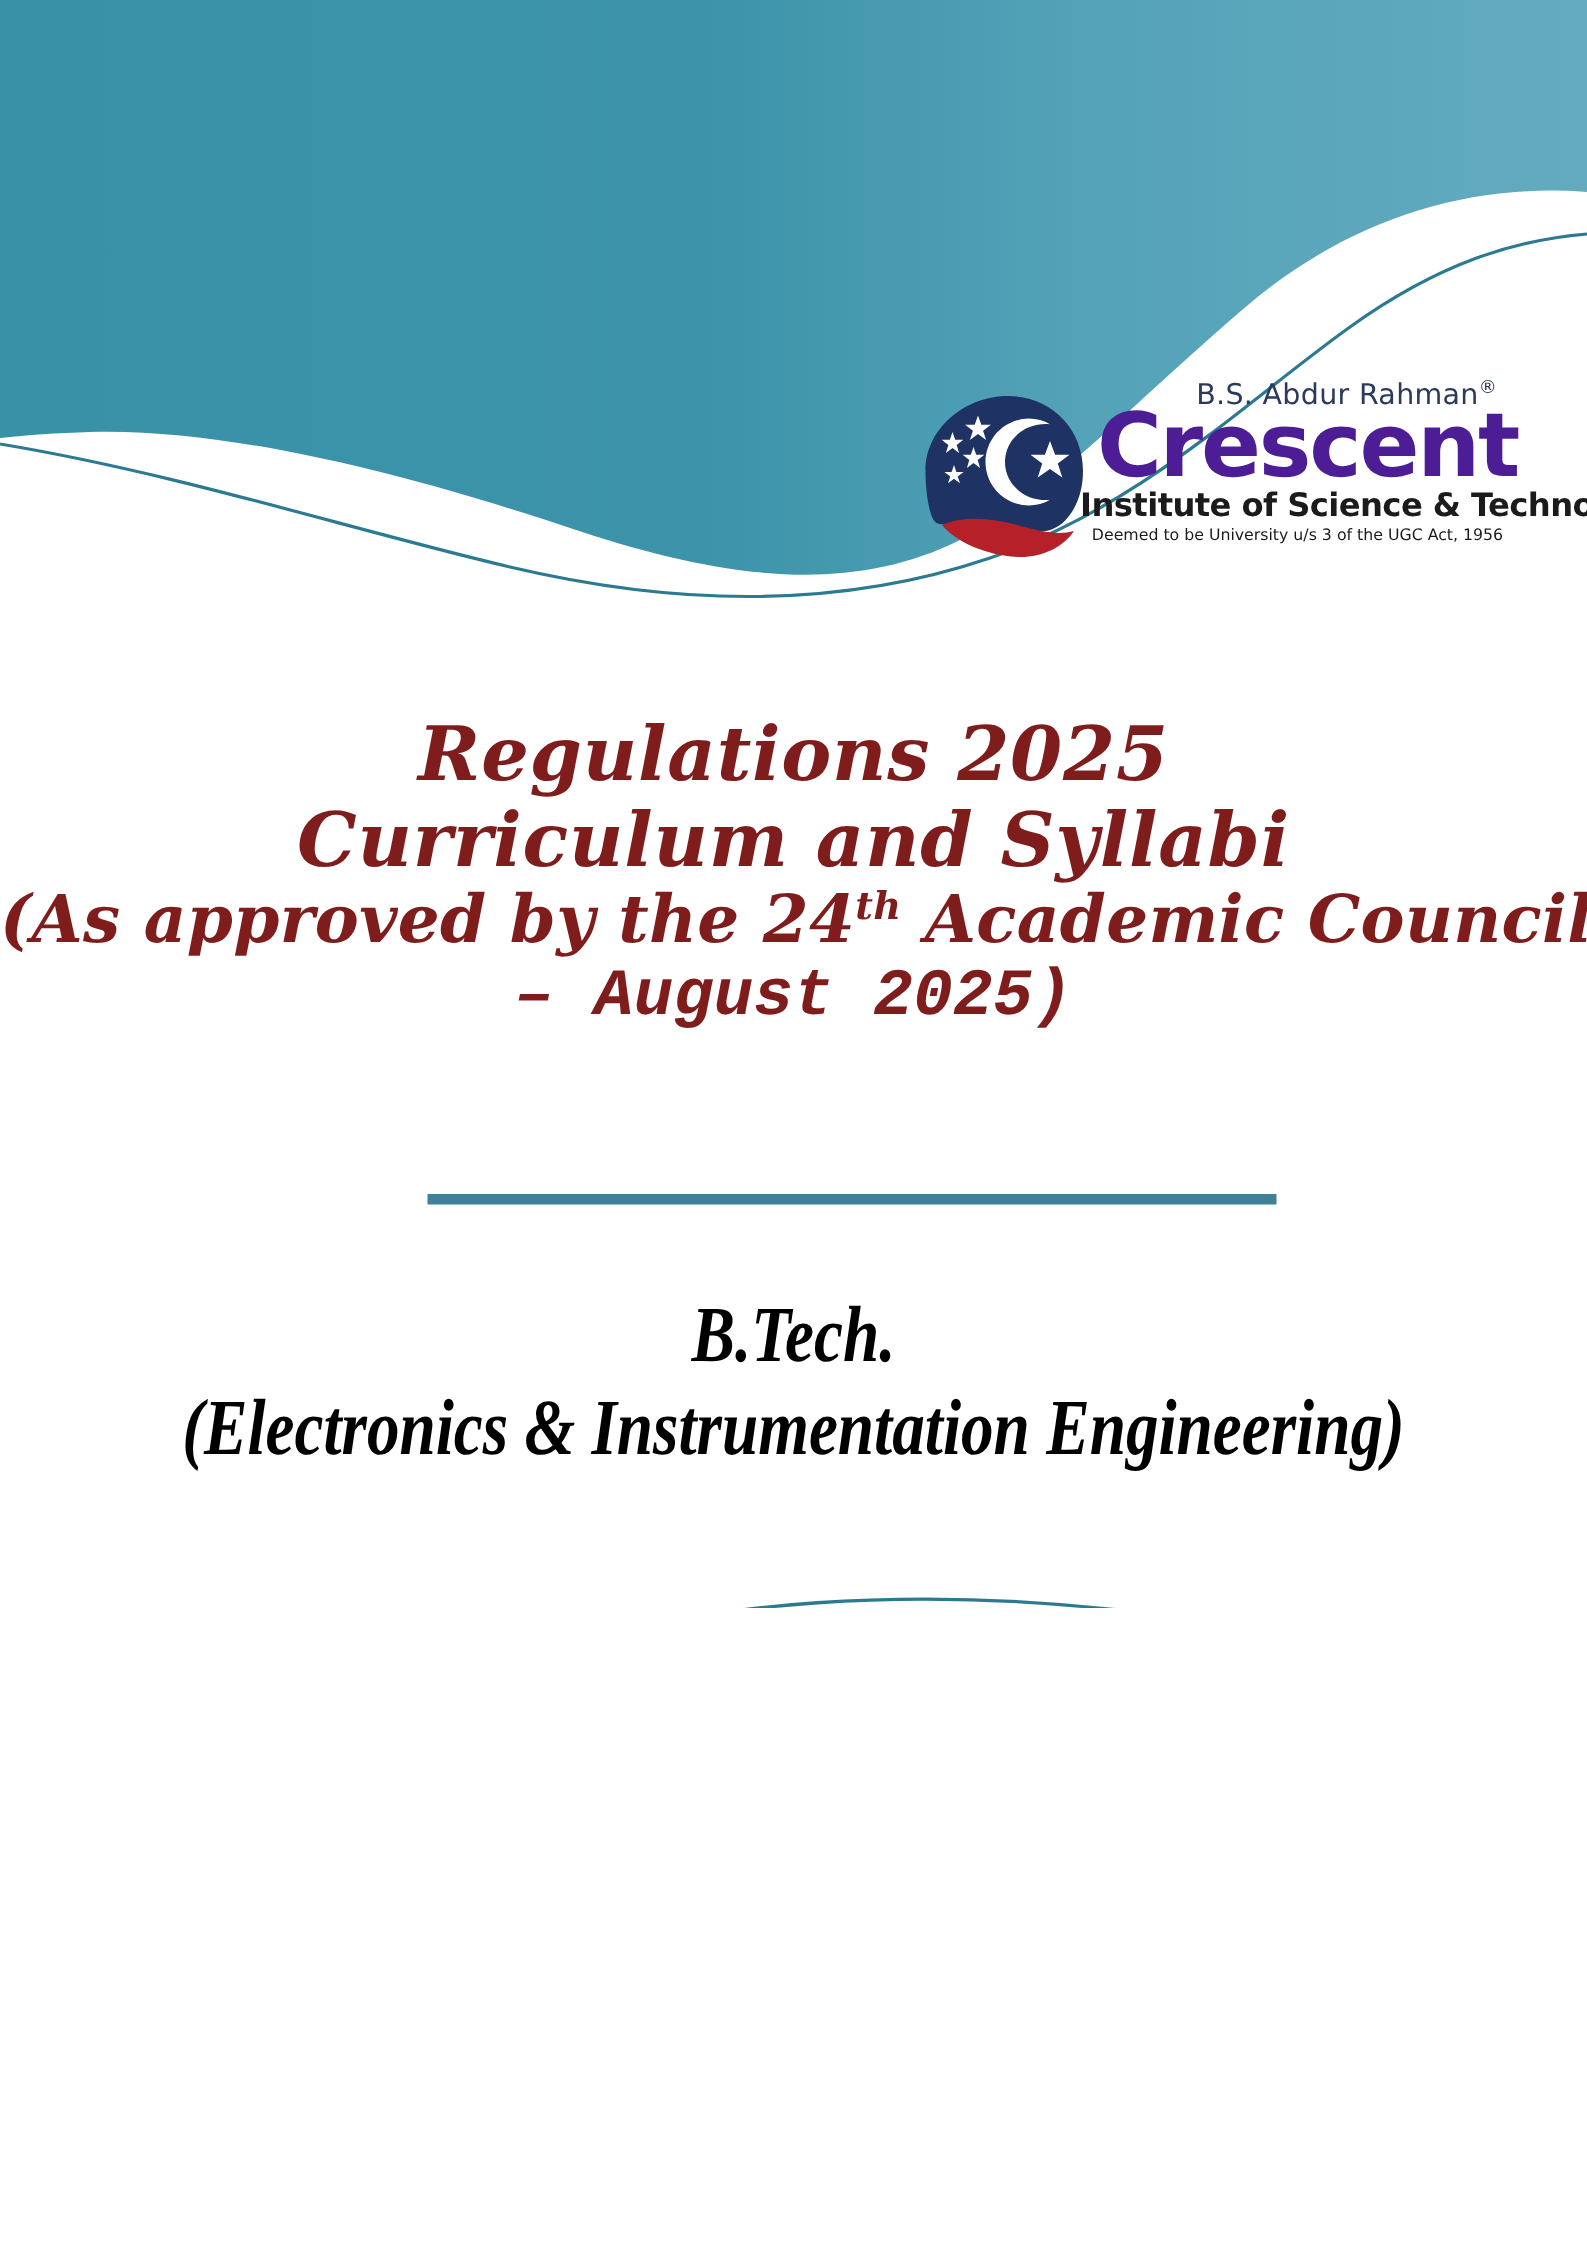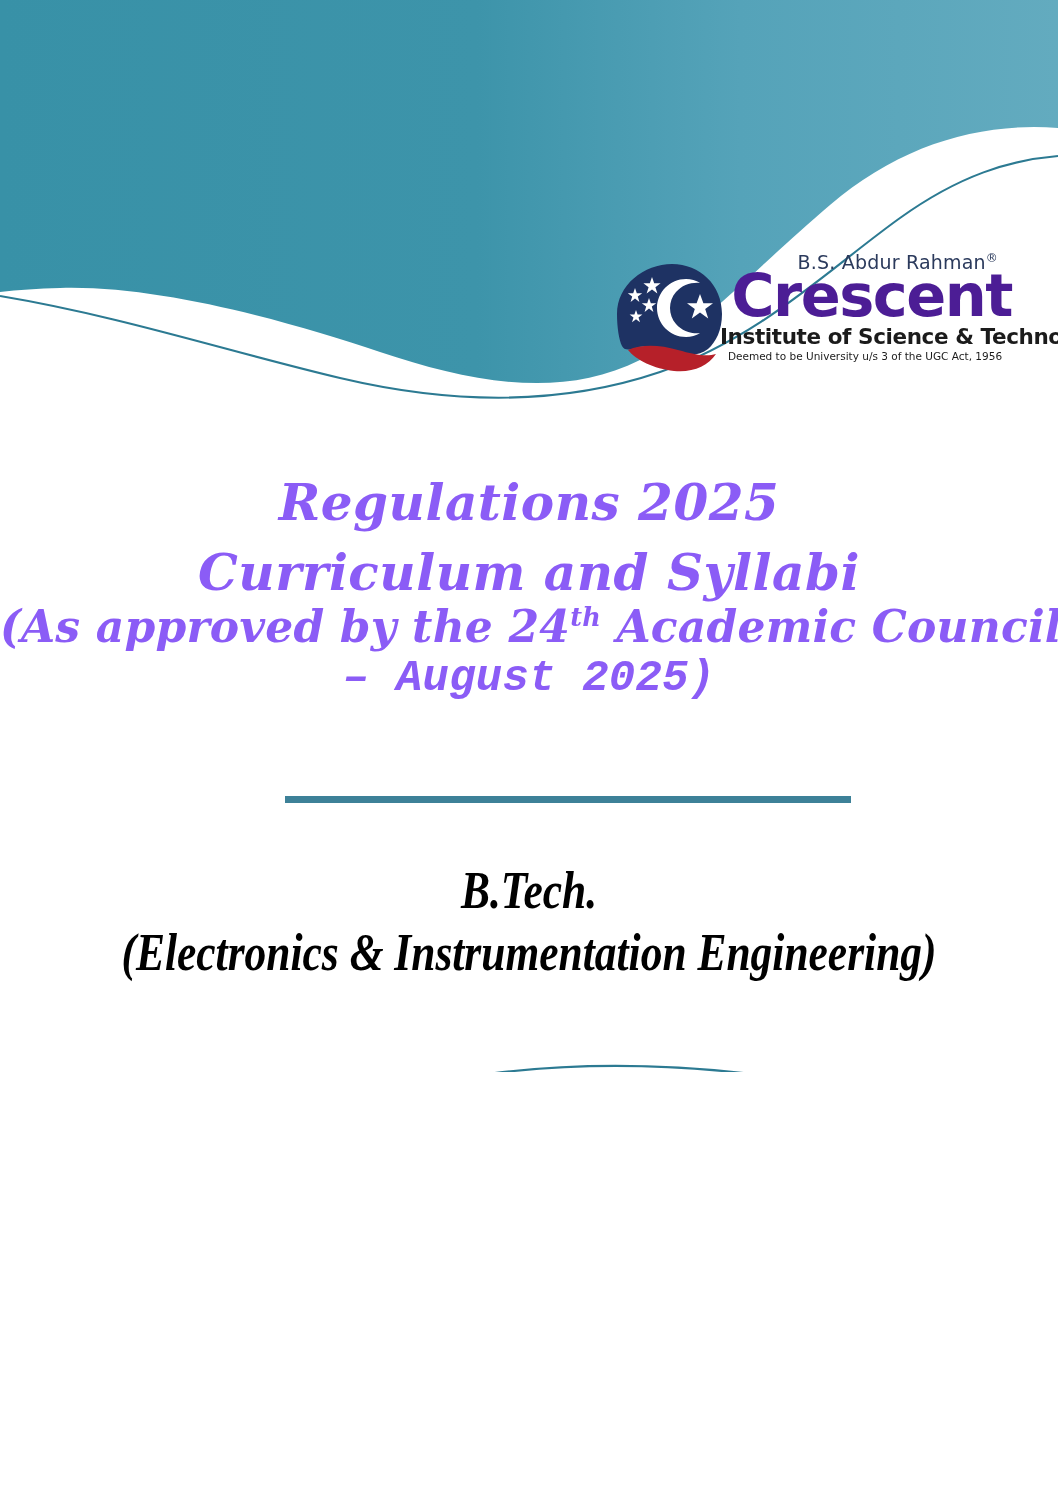--- a/index.html
+++ b/index.html
@@ -101,26 +101,26 @@
     position: absolute;
     left: 0;
     top: 478px;
     width: 1058px;
     text-align: center;
   }
   .script-line {
     font-family: "DejaVu Serif", serif;
     font-style: italic;
     font-weight: bold;
-    color: #8b5cf6;
+    color: #7f1d1d;
     line-height: 1.0;
     white-space: nowrap;
   }
   #title-line-1 { font-size: 50px; letter-spacing: 0.5px; }
-  #title-line-2 { font-size: 50px; letter-spacing: 0.5px; margin-top: 20px; }
+  #title-line-2 { font-size: 50px; letter-spacing: 0.5px; margin-top: 7px; }
   #title-line-3 { font-size: 44px; letter-spacing: 0.2px; margin-top: 7px; }
   #title-line-4 { font-size: 44px; letter-spacing: 0.2px; margin-top: 7px; font-family: Liberation Mono, monospace; }
   .sup-th {
     font-size: 0.58em;
     vertical-align: super;
   }
 
   
   #divider {
     position: absolute;

